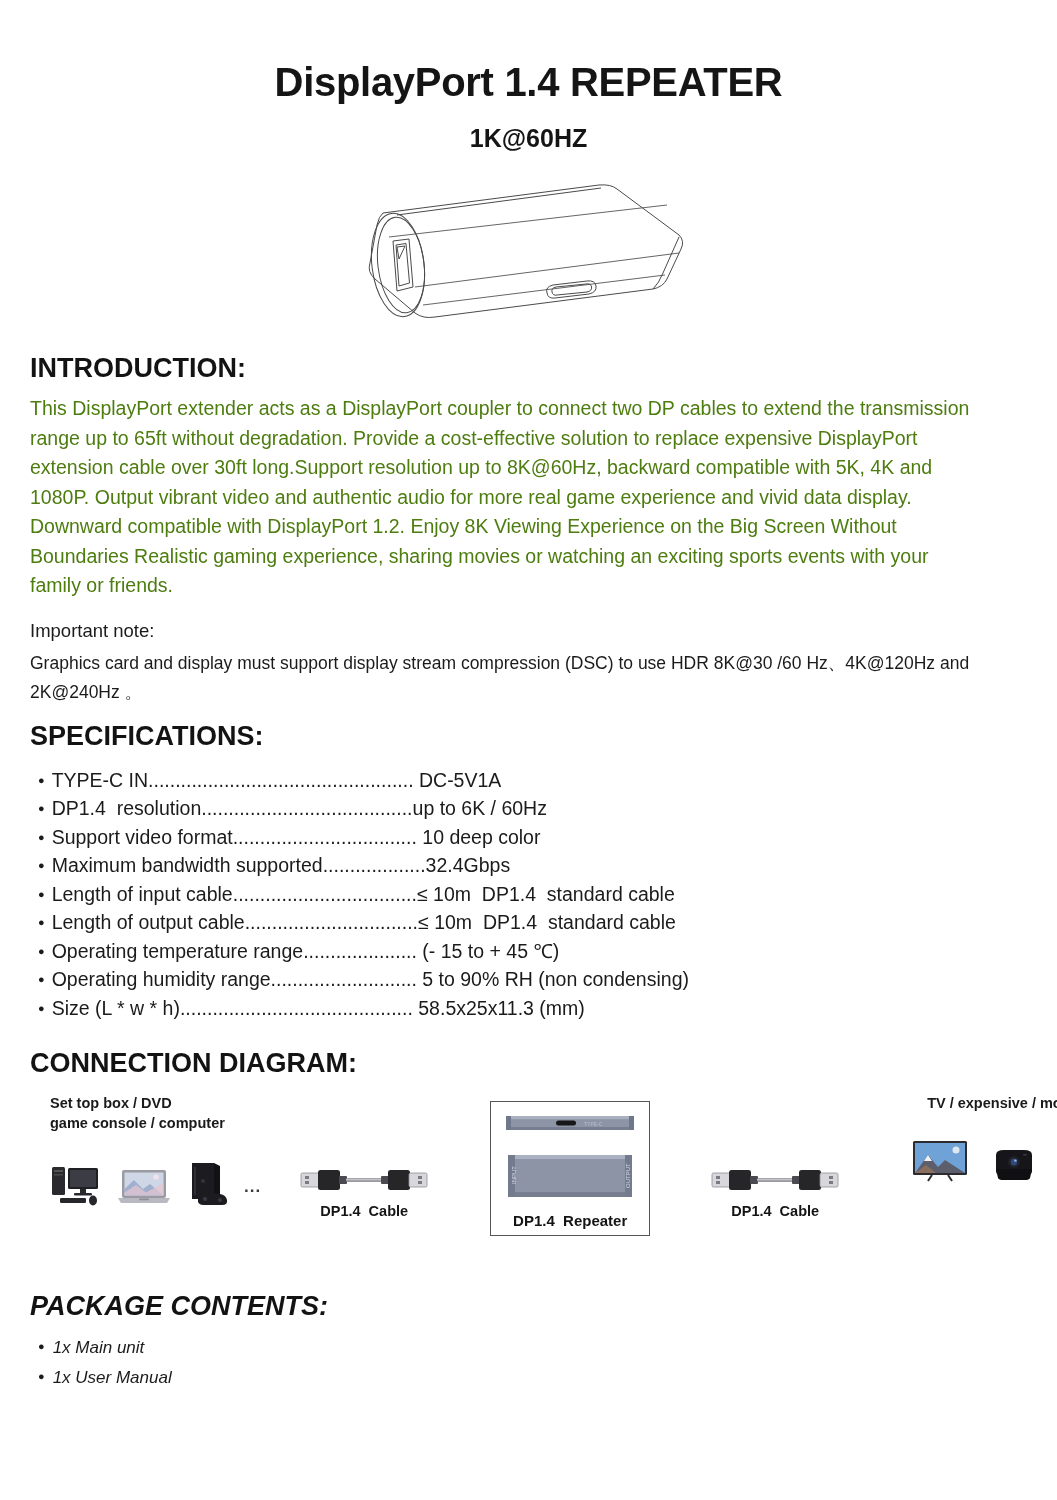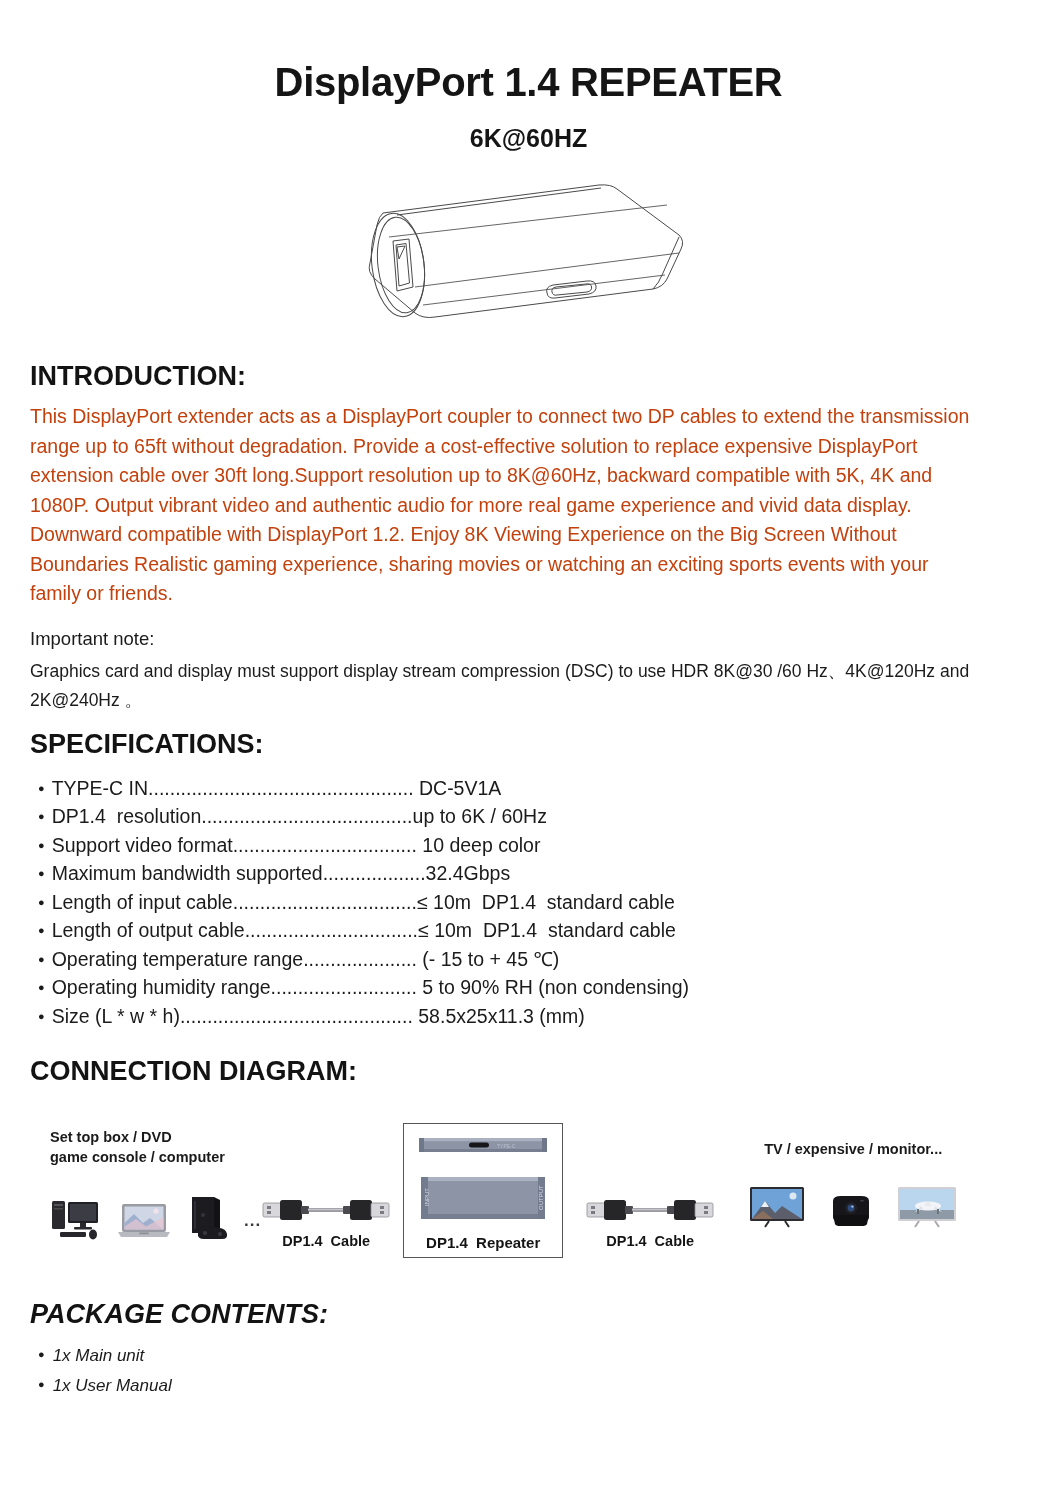--- a/index.html
+++ b/index.html
@@ -49,26 +49,26 @@
   .section-heading {
     font-size: 27px;
     font-weight: bold;
     color: #131313;
     margin: 0 0 10px 0;
   }
   .content {
     padding: 0 30px;
     box-sizing: border-box;
   }
-  #introduction-section { margin-top: 36px; }
+  #introduction-section { margin-top: 28px; }
 
   .body-paragraph {
     font-size: 19.5px;
     line-height: 29.5px;
-    color: #c2410c;
+    color: #4d7c0f;
     margin: 0;
     max-width: 940px;
   }
 
   .note-label {
     font-size: 18.5px;
     line-height: 28px;
     margin: 16px 0 4px 0;
     color: #1b1b1b;
   }
@@ -101,22 +101,23 @@
     color: #1b1b1b;
   }
 
   
   #connection-section { margin-top: 26px; }
   .diagram {
     position: relative;
     margin-top: 14px;
     height: 170px;
     display: flex;
-    align-items: center;
+    align-items: flex-start;
     padding-left: 20px;
+    gap: 38px;
   }
   .diagram-col { position: relative; }
 
   .group-label {
     font-size: 14.5px;
     font-weight: bold;
     line-height: 20px;
     color: #1a1a1a;
     white-space: pre-line;
   }
@@ -189,21 +190,21 @@
     margin-right: 8px;
   }
 </style>
 </head>
 <body>
 
 <div class="page">
 
   <div class="title-block">
     <div class="main-title">DisplayPort 1.4 REPEATER</div>
-    <div class="sub-title">6K@60HZ</div>
+    <div class="sub-title">1K@60HZ</div>
   </div>
 
   <div class="product-art">
     <svg width="360" height="150" viewBox="0 0 360 150" aria-hidden="true">
       <g fill="none" stroke="#4a4a4a" stroke-width="1" stroke-linejoin="round">
 
         <path d="M34 38 L250 10 Q262 9 268 14 L330 60 Q336 66 332 74 L318 104 Q314 112 304 114 L86 142 Q74 144 66 138 L26 104 Q18 97 21 88 L28 50 Q30 41 34 38 Z"></path>
 
         <ellipse cx="49" cy="90" rx="26" ry="52" transform="rotate(-7 49 90)"></ellipse>
         <ellipse cx="52" cy="90" rx="23" ry="48" transform="rotate(-7 52 90)"></ellipse>
@@ -312,21 +313,21 @@
             <rect x="82" y="9" width="8" height="8" rx="1" fill="#4a4a50"></rect>
             <rect x="89" y="3" width="22" height="20" rx="2.5" fill="#262629"></rect>
             <rect x="110" y="6" width="18" height="14" rx="1.5" fill="#d8d8dc" stroke="#8d8d94" stroke-width="0.8"></rect>
             <rect x="119" y="9" width="4" height="3" fill="#7a7a82"></rect>
             <rect x="119" y="14" width="4" height="3" fill="#7a7a82"></rect>
           </svg>
         </span>
         <div class="cable-caption">DP1.4  Cable</div>
       </div>
 
-      <div class="diagram-col" style="margin-left:12px;">
+      <div class="diagram-col" style="margin-left:23px;">
         <div class="repeater-box">
           
           <span>
             <svg width="132" height="22" viewBox="0 0 132 22" aria-hidden="true">
               <rect x="2" y="4" width="128" height="14" rx="2.5" fill="#8c94a6"></rect>
               <rect x="2" y="4" width="128" height="3.2" fill="#a9b0bf"></rect>
               <rect x="2" y="15" width="128" height="3" fill="#767e90"></rect>
               <rect x="2" y="4" width="5" height="14" fill="#6f778a"></rect>
               <rect x="125" y="4" width="5" height="14" fill="#6f778a"></rect>
               <rect x="52" y="8.5" width="20" height="5" rx="2.5" fill="#17171a"></rect>

